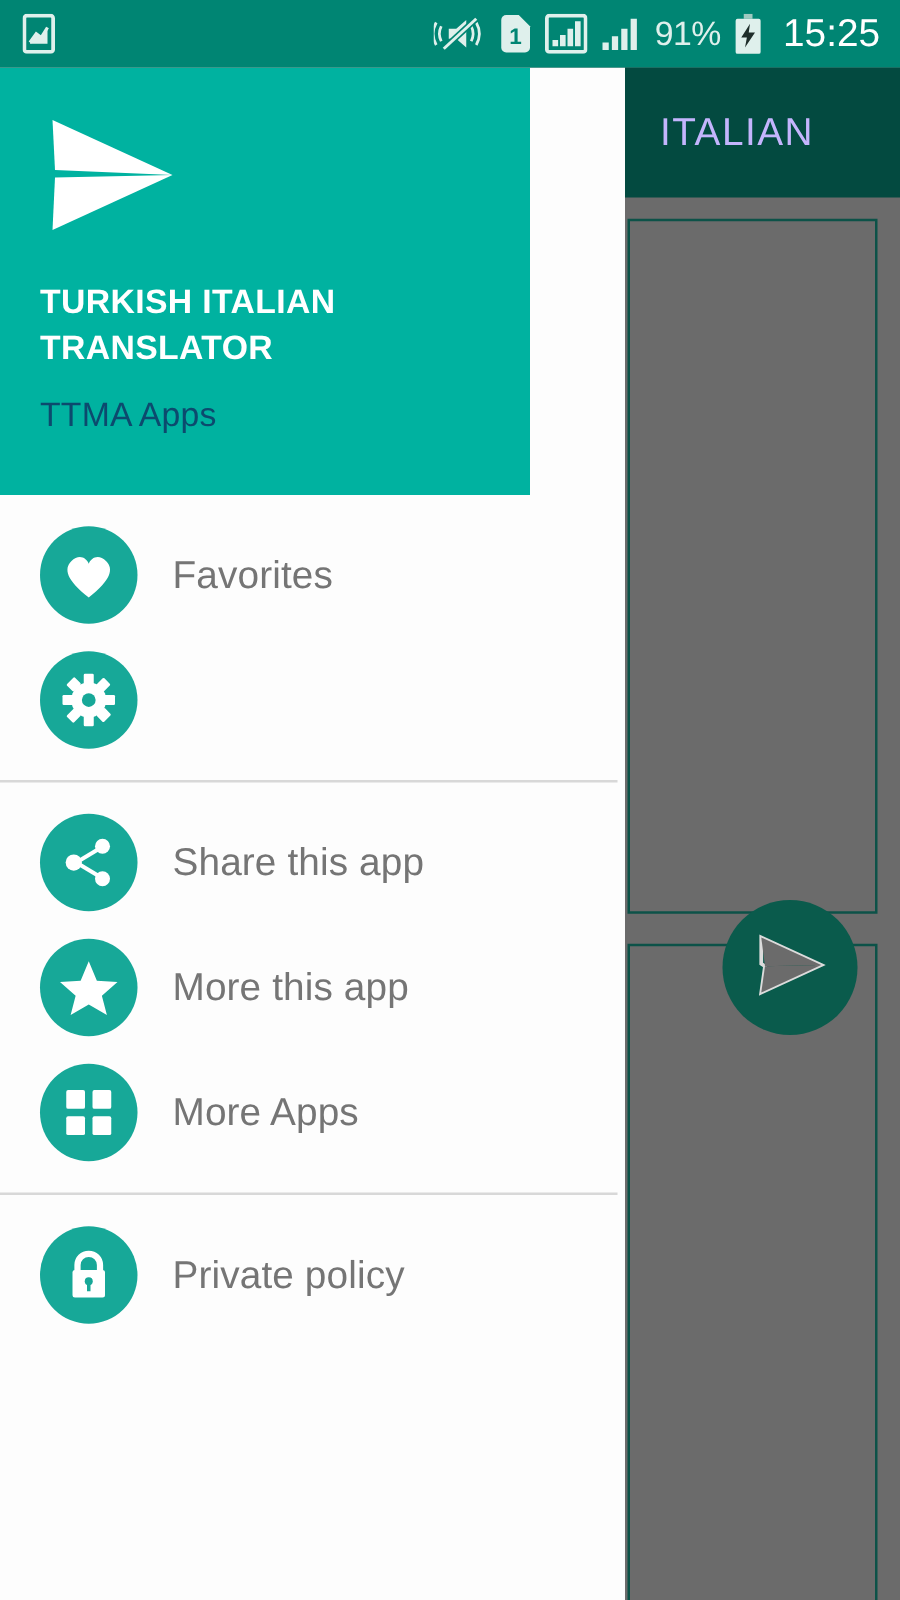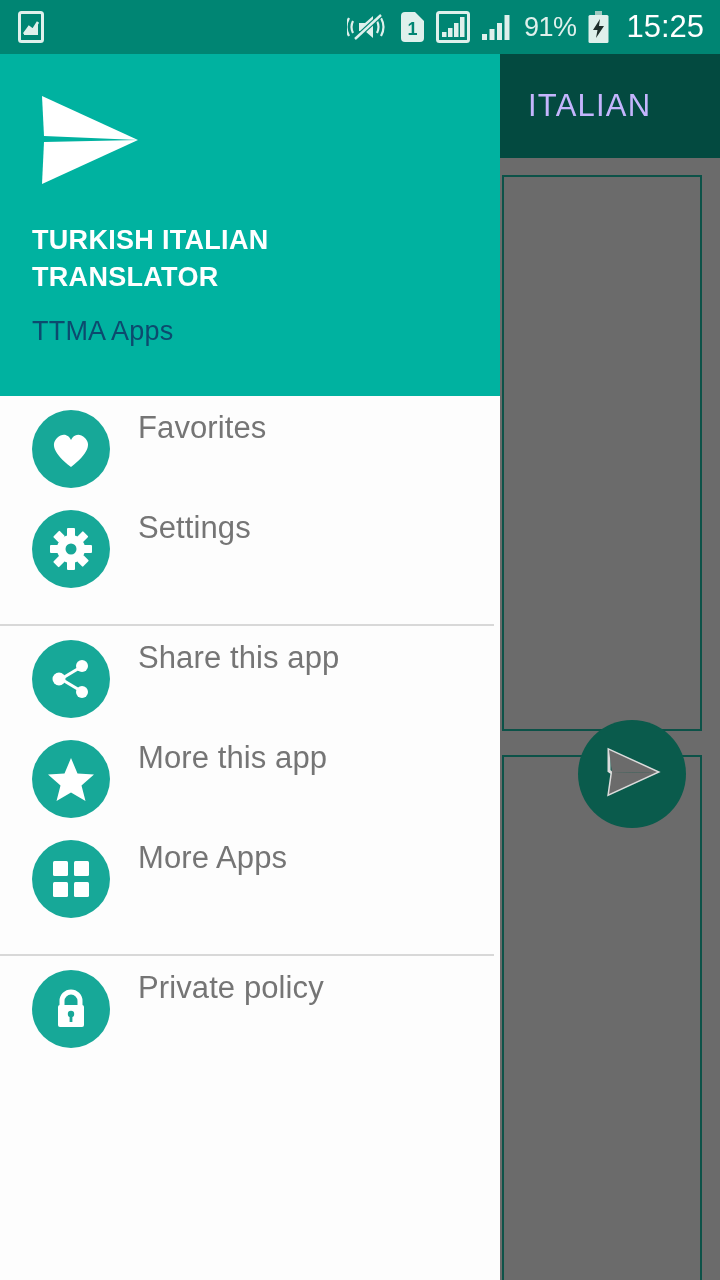--- a/index.html
+++ b/index.html
@@ -89,21 +89,21 @@
   
   #drawer {
     position:absolute; top:54px; left:0;
     width:500px; height:1226px;
     background:#fdfdfd;
     z-index:20;
     overflow:hidden;
   }
   #drawer-header {
     position:relative;
-    width:500px; height:342px;
+    width:424px; height:342px;
     background:#00b2a0;
     padding:30px 32px 0 32px;
   }
   #drawer-logo { margin-top:4px; margin-left:2px; }
   #drawer-title {
     margin-top:28px;
     color:#ffffff;
     font-size:27px;
     font-weight:700;
     line-height:37px;
@@ -120,20 +120,21 @@
 
   .menu-group { padding:0; }
   .divider {
     height:2px;
     background:#d8d8d8;
     margin:0;
     width:494px;
   }
   .menu-item {
     display:flex;
+    align-items:center;
     height:100px;
     padding-left:32px;
     cursor:pointer;
   }
   .menu-icon {
     width:78px; height:78px;
     border-radius:50%;
     background:#17a898;
     display:flex; align-items:center; justify-content:center;
     flex:0 0 auto;
@@ -283,21 +284,20 @@
               <rect x="33" y="18" width="10" height="8" rx="1"></rect>
               <rect x="5.5" y="5.5" width="9" height="8" rx="1" transform="rotate(-45 10 9.5)"></rect>
               <rect x="29.5" y="30" width="9" height="8" rx="1" transform="rotate(-45 34 34)"></rect>
               <rect x="29.5" y="5.5" width="8" height="9" rx="1" transform="rotate(45 33.5 10)"></rect>
               <rect x="6" y="30" width="8" height="9" rx="1" transform="rotate(45 10 34.5)"></rect>
               <circle cx="22" cy="22" r="14"></circle>
             </g>
             <circle cx="22" cy="22" r="5.5" fill="#17a898"></circle>
           </svg>
         </span>
-        <span class="menu-label">Settings</span>
       </div>
 
       <div class="group-pad-bot"></div>
     </div>
 
     <div class="divider"></div>
 
     <div class="menu-group">
       <div class="group-pad-top"></div>
 

